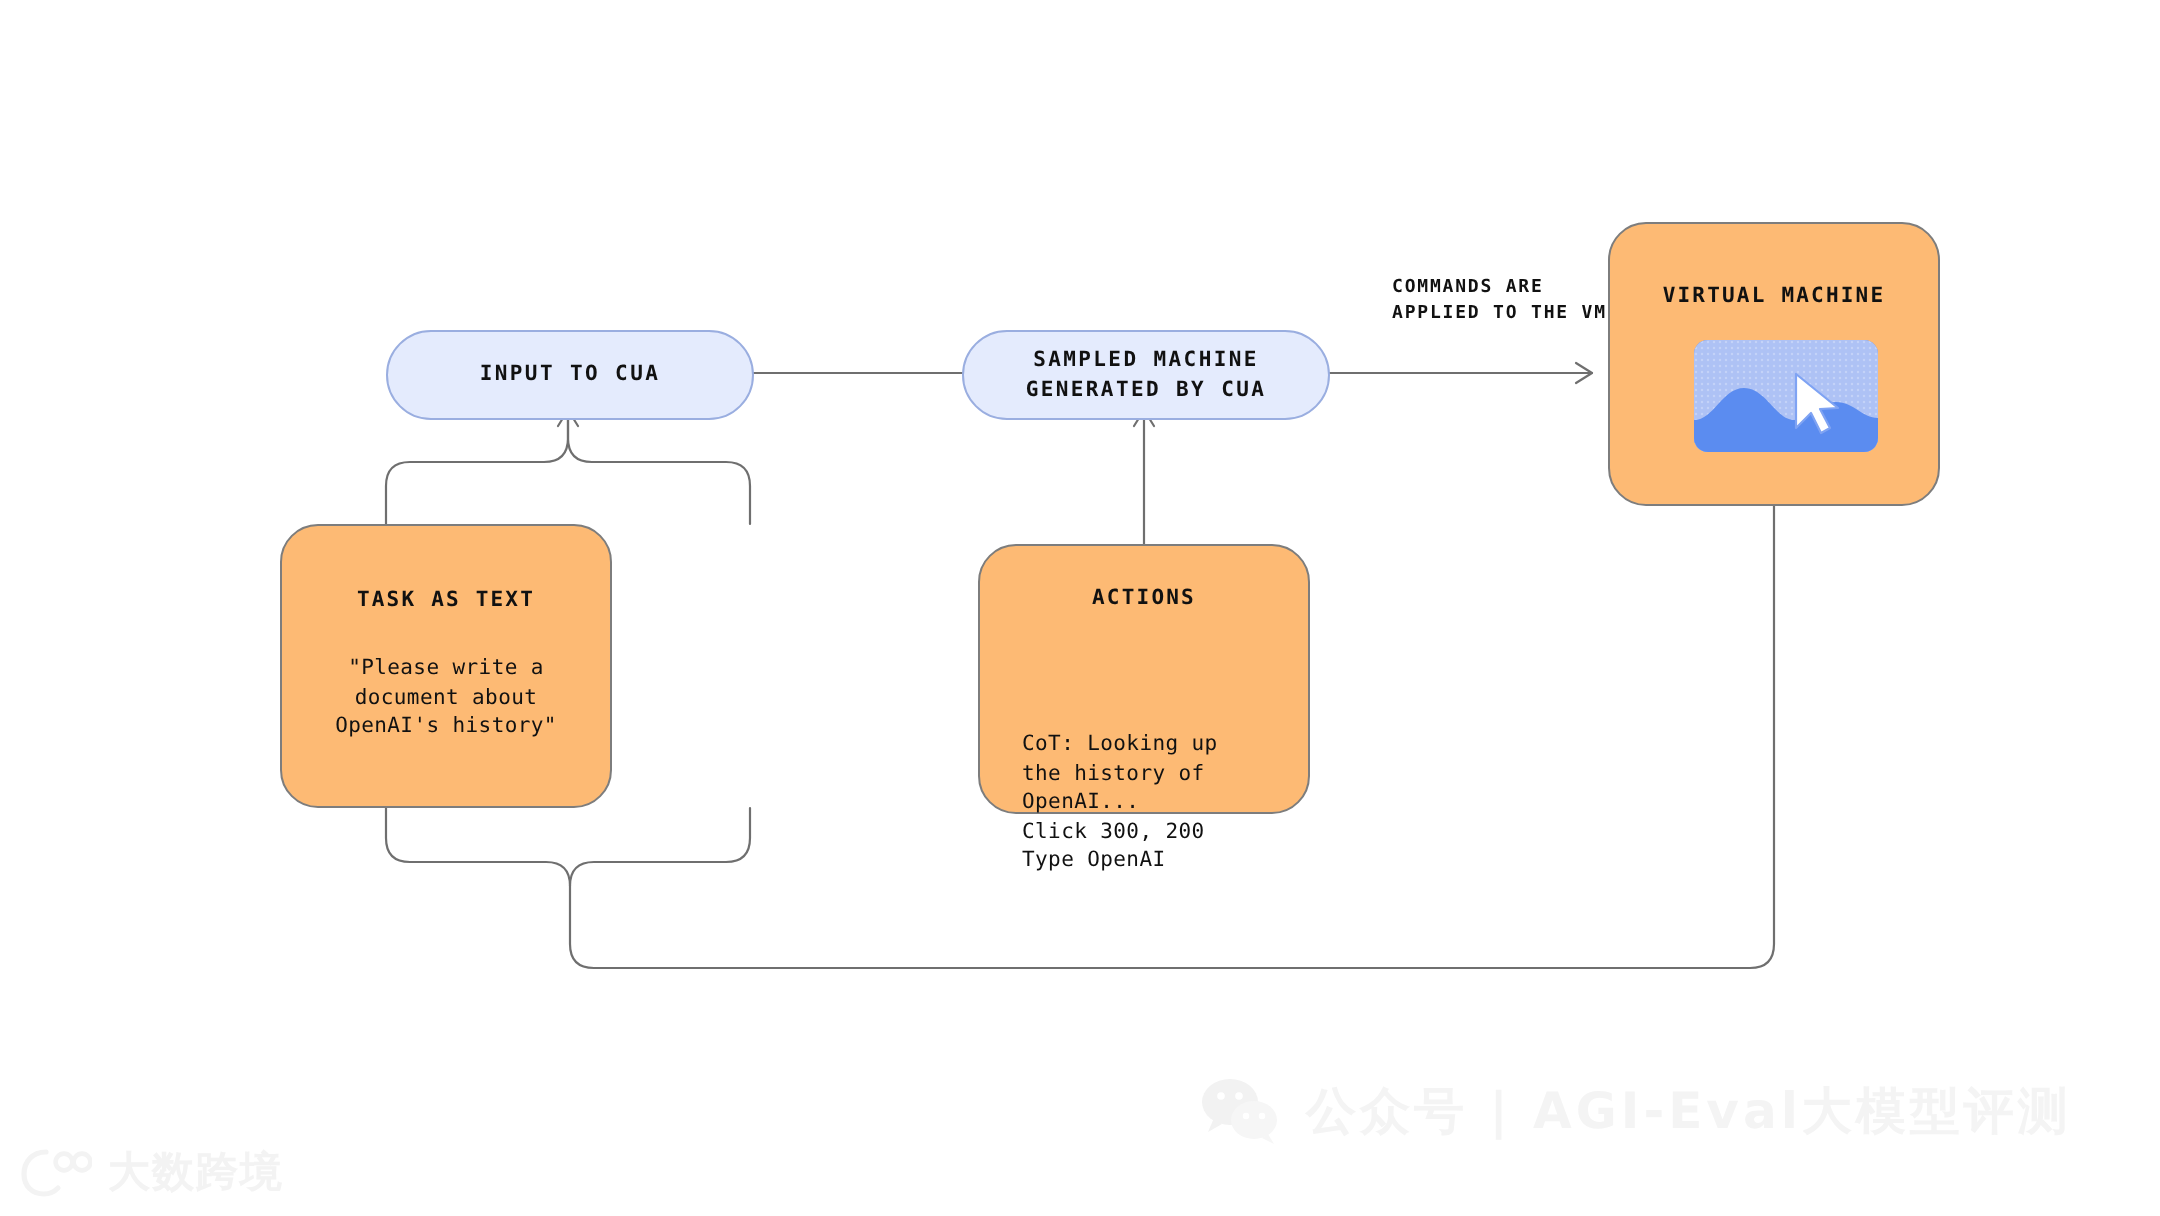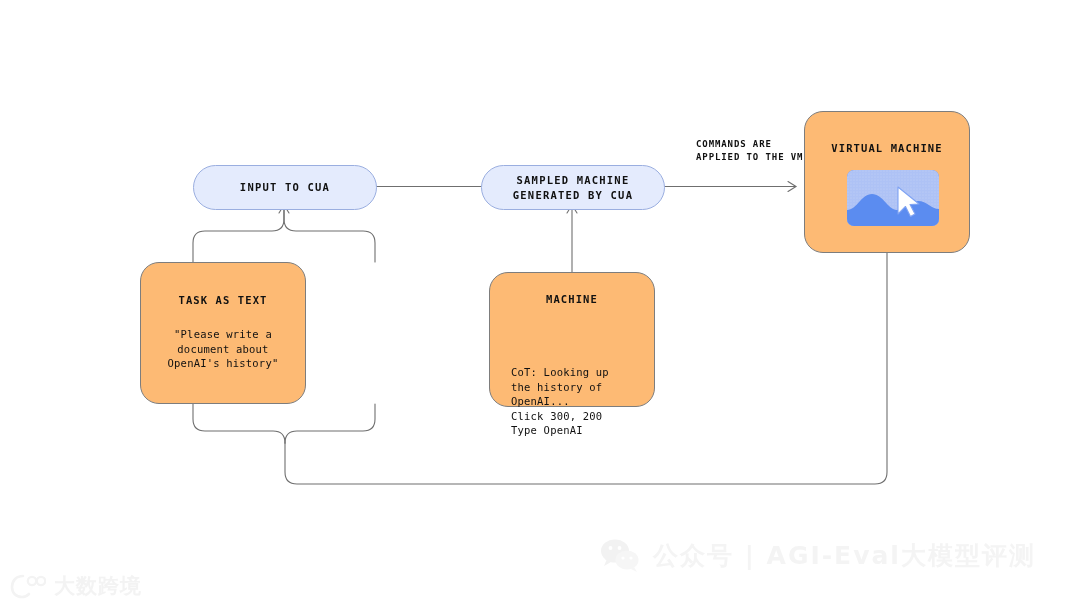--- a/index.html
+++ b/index.html
@@ -204,21 +204,21 @@
 
   <div class="card" id="card-task">
     <div class="card-title">TASK AS TEXT</div>
     <div class="card-body" id="task-body">"Please write a
 document about
 OpenAI's history"</div>
   </div>
 
 
   <div class="card" id="card-actions">
-    <div class="card-title">MACHINE</div>
+    <div class="card-title">ACTIONS</div>
     <div class="card-body" id="actions-body">CoT: Looking up
 the history of
 OpenAI...
 Click 300, 200
 Type OpenAI</div>
   </div>
 
   <div class="card" id="card-vm">
     <div class="card-title">VIRTUAL MACHINE</div>
     <div class="thumb" id="thumb-vm">

